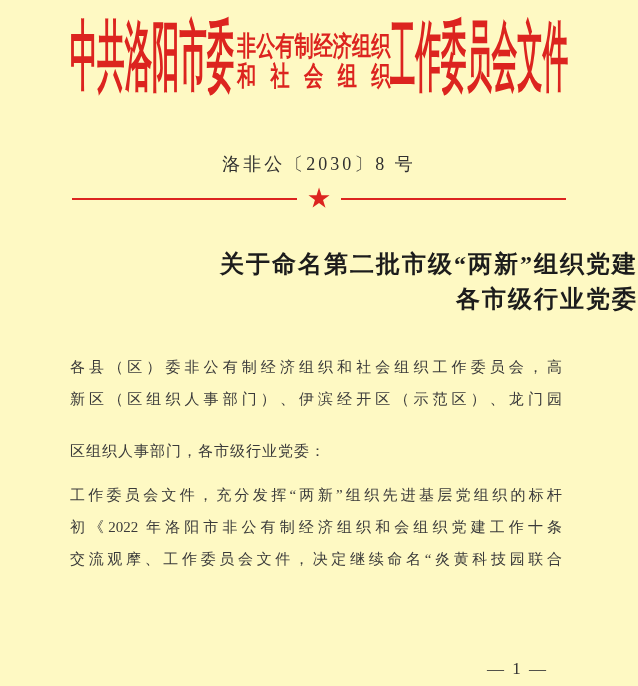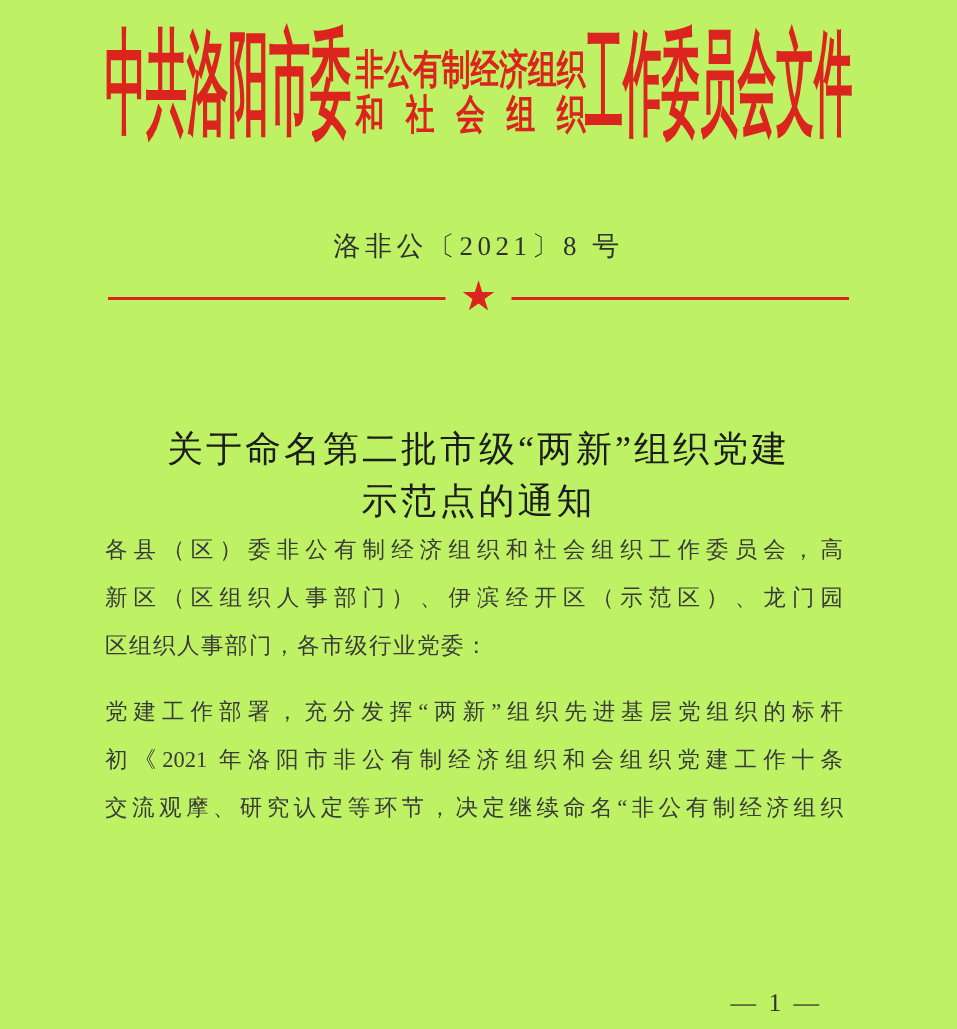--- a/index.html
+++ b/index.html
@@ -12,21 +12,21 @@
   body {
     font-family: "Liberation Serif", "DejaVu Serif", serif;
     width: 638px;
     height: 686px;
     overflow: hidden;
   }
   .page {
     position: relative;
     width: 638px;
     height: 686px;
-    background: #bef264;
+    background: #fef9c3;
     color: var(--text);
   }
 
   
   .letterhead {
     position: absolute;
     top: 0; left: 0;
     width: 100%; height: 125px;
     color: var(--red);
   }
@@ -95,47 +95,46 @@
     margin: 0 10px;
     transform: translateY(-1px);
   }
 
   
   .title {
     position: absolute;
     top: 247px;
     left: 0;
     width: 100%;
-    text-align: center;
+    text-align: right;
     font-size: 24px;
     line-height: 35px;
-    font-weight: normal;
+    font-weight: bold;
     letter-spacing: 2px;
     color: var(--title);
-    margin-top: 36px;
   }
 
   
   .body-text {
     position: absolute;
     top: 351px;
     left: 70px;
     width: 492px;
     font-size: 15px;
     line-height: 32px;
     color: var(--text);
   }
   .para2 { margin-top: 12px; }
   .line {
     width: 100%;
     text-align: justify;
     text-align-last: justify;
     white-space: nowrap;
   }
-  .line.short { text-align-last: left; letter-spacing: 1px; }
+  .line.short { text-align-last: left; letter-spacing: 1px; margin-top: 20px; }
   .line.indent { padding-left: 38px; }
 
   
   .page-number {
     position: absolute;
     top: 659px;
     right: 90px;
     font-size: 17px;
     letter-spacing: 2px;
     color: #333333;
@@ -148,41 +147,41 @@
 
   <header class="letterhead">
     <span class="hdr-big hdr-left">中共洛阳市委</span>
     <div class="hdr-small">
       <div class="sub-line">非公有制经济组织</div>
       <div class="sub-line">和社会组织</div>
     </div>
     <span class="hdr-big hdr-right">工作委员会文件</span>
   </header>
 
-  <div class="doc-number">洛非公〔2021〕8 号</div>
+  <div class="doc-number">洛非公〔2030〕8 号</div>
 
   <div class="divider">
     <span class="seg"></span>
     <span class="star">★</span>
     <span class="seg"></span>
   </div>
 
   <h1 class="title">
     <div>关于命名第二批市级“两新”组织党建</div>
-    <div>示范点的通知</div>
+    <div>各市级行业党委</div>
   </h1>
 
   <div class="body-text">
     <div class="para1">
       <div class="line">各县（区）委非公有制经济组织和社会组织工作委员会，高</div>
       <div class="line">新区（区组织人事部门）、伊滨经开区（示范区）、龙门园</div>
       <div class="line short">区组织人事部门，各市级行业党委：</div>
     </div>
     <div class="para2">
-      <div class="line">党建工作部署，充分发挥“两新”组织先进基层党组织的标杆</div>
-      <div class="line">初《2021 年洛阳市非公有制经济组织和会组织党建工作十条</div>
-      <div class="line">交流观摩、研究认定等环节，决定继续命名“非公有制经济组织</div>
+      <div class="line">工作委员会文件，充分发挥“两新”组织先进基层党组织的标杆</div>
+      <div class="line">初《2022 年洛阳市非公有制经济组织和会组织党建工作十条</div>
+      <div class="line">交流观摩、工作委员会文件，决定继续命名“炎黄科技园联合</div>
     </div>
   </div>
 
   <div class="page-number">— 1 —</div>
 
 </div>
 
 </body></html>

